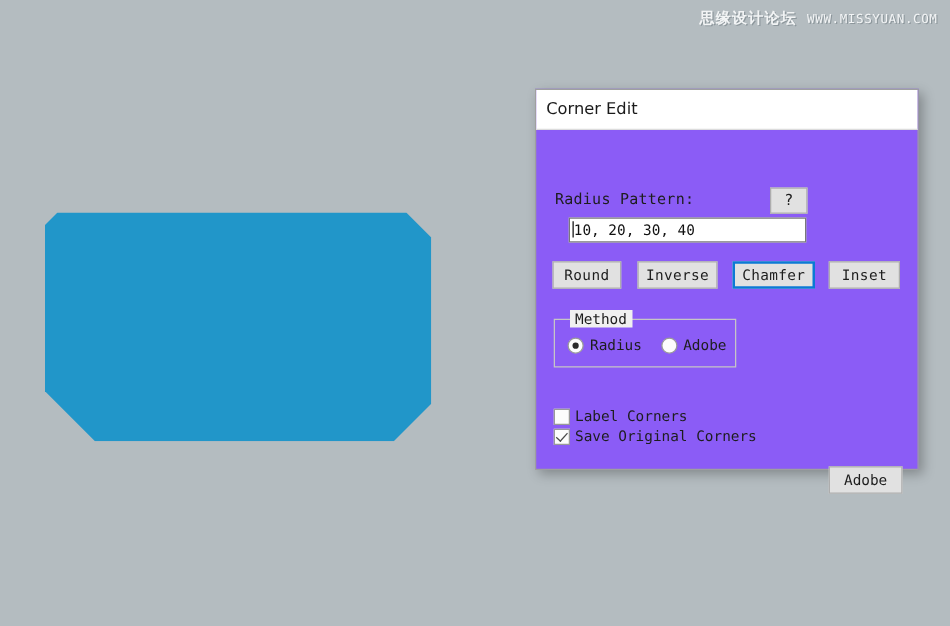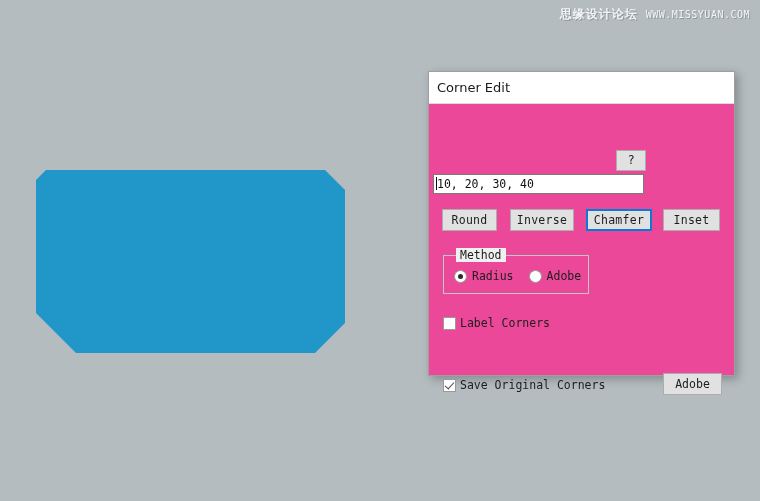--- a/index.html
+++ b/index.html
@@ -56,21 +56,21 @@
     height: 183px;
   }
 
   
   #dialog {
     position: absolute;
     left: 428px;
     top: 71px;
     width: 307px;
     height: 305px;
-    background: #ec4899;
+    background: #8b5cf6;
     border: 1px solid #9f9f9f;
     box-shadow: 3px 3px 9px rgba(0,0,0,0.28);
     box-sizing: border-box;
   }
   #titlebar {
     height: 32px;
     background: #ffffff;
     border-bottom: 1px solid #dcdcdc;
     display: flex;
     align-items: center;
@@ -110,23 +110,23 @@
     font-size: 12px;
     color: #1d1d1d;
     line-height: 19px;
     text-align: center;
     cursor: default;
     box-sizing: border-box;
   }
 
   #radius-input {
     position: absolute;
-    left: 4px;
+    left: 26px;
     top: 70px;
-    width: 211px;
+    width: 190px;
     height: 20px;
     background: #ffffff;
     border: 1px solid #7a7a7a;
     box-sizing: border-box;
     font-family: "DejaVu Sans Mono", monospace;
     font-size: 11.5px;
     color: #111;
     padding: 0 2px;
     line-height: 18px;
     white-space: nowrap;
@@ -226,22 +226,22 @@
   }
 
   .check-row {
     position: absolute;
     left: 14px;
     display: flex;
     align-items: center;
     gap: 4px;
     cursor: default;
   }
-  #check-label-corners { top: 212px; }
-  #check-save-original { top: 238px; margin-top: 36px; }
+  #check-label-corners { top: 222px; }
+  #check-save-original { top: 238px; }
   .check-mark {
     width: 13px;
     height: 13px;
     border: 1px solid #9a9a9a;
     background: #fdfdfd;
     box-sizing: border-box;
     position: relative;
     flex: 0 0 auto;
   }
   .check-row.checked .check-mark::after {
@@ -293,20 +293,21 @@
 </div>
 
 <div id="dialog">
 
   <div id="titlebar">
     <span class="title-text">Corner Edit</span>
   </div>
 
   <div class="dialog-body">
 
+    <div id="label-radius-pattern">Radius Pattern:</div>
 
     <div id="help-button">?</div>
 
     <div id="radius-input">
       <span class="caret"></span><span>10, 20, 30, 40</span>
     </div>
 
     <div id="method-group">
       <div id="method-legend">Method</div>
       <div class="radio-row">

